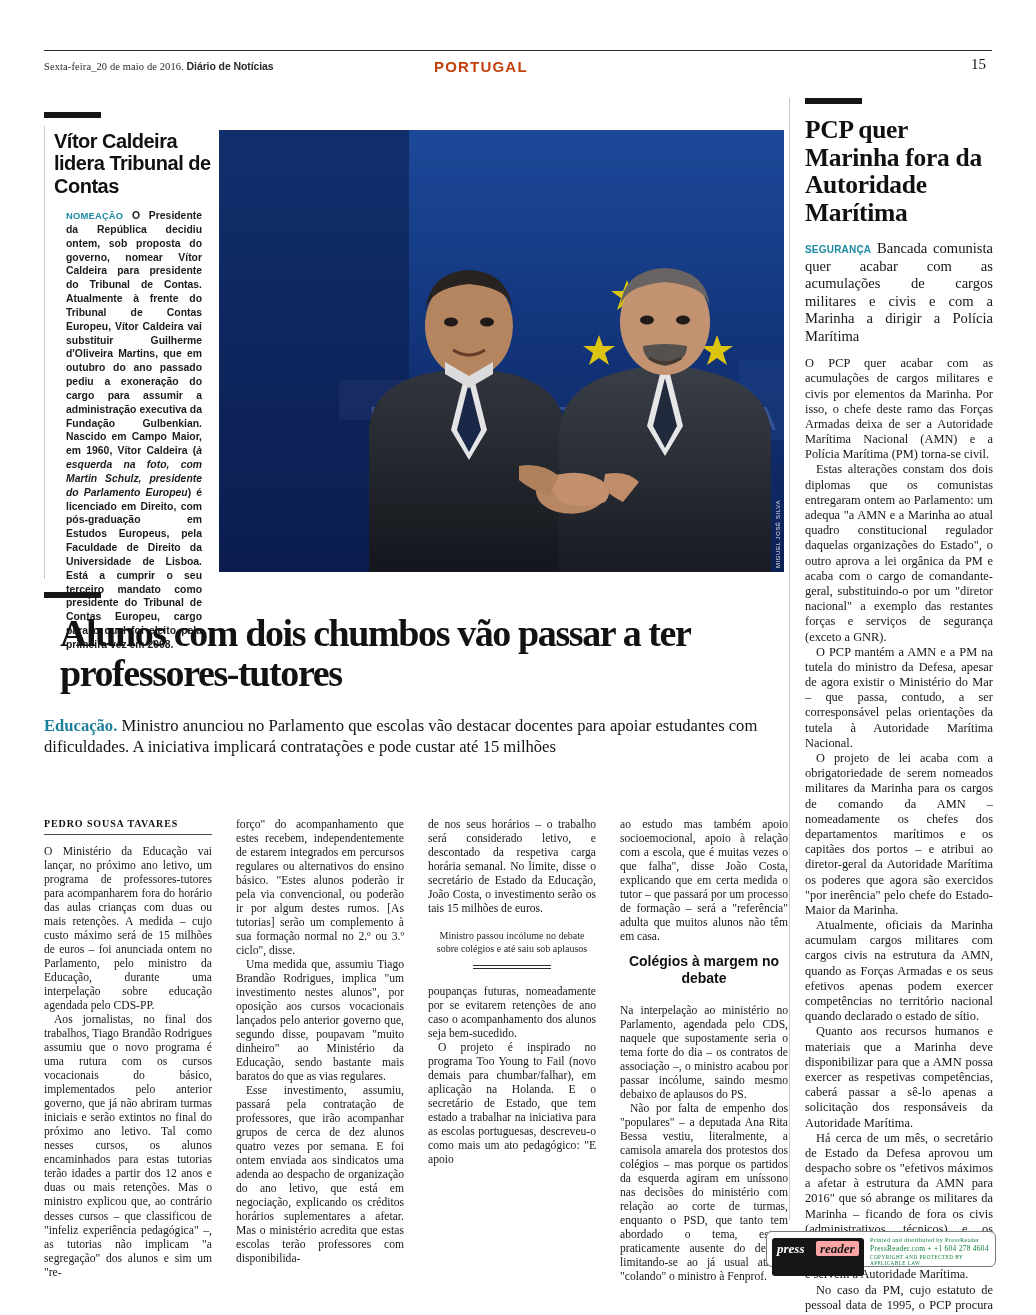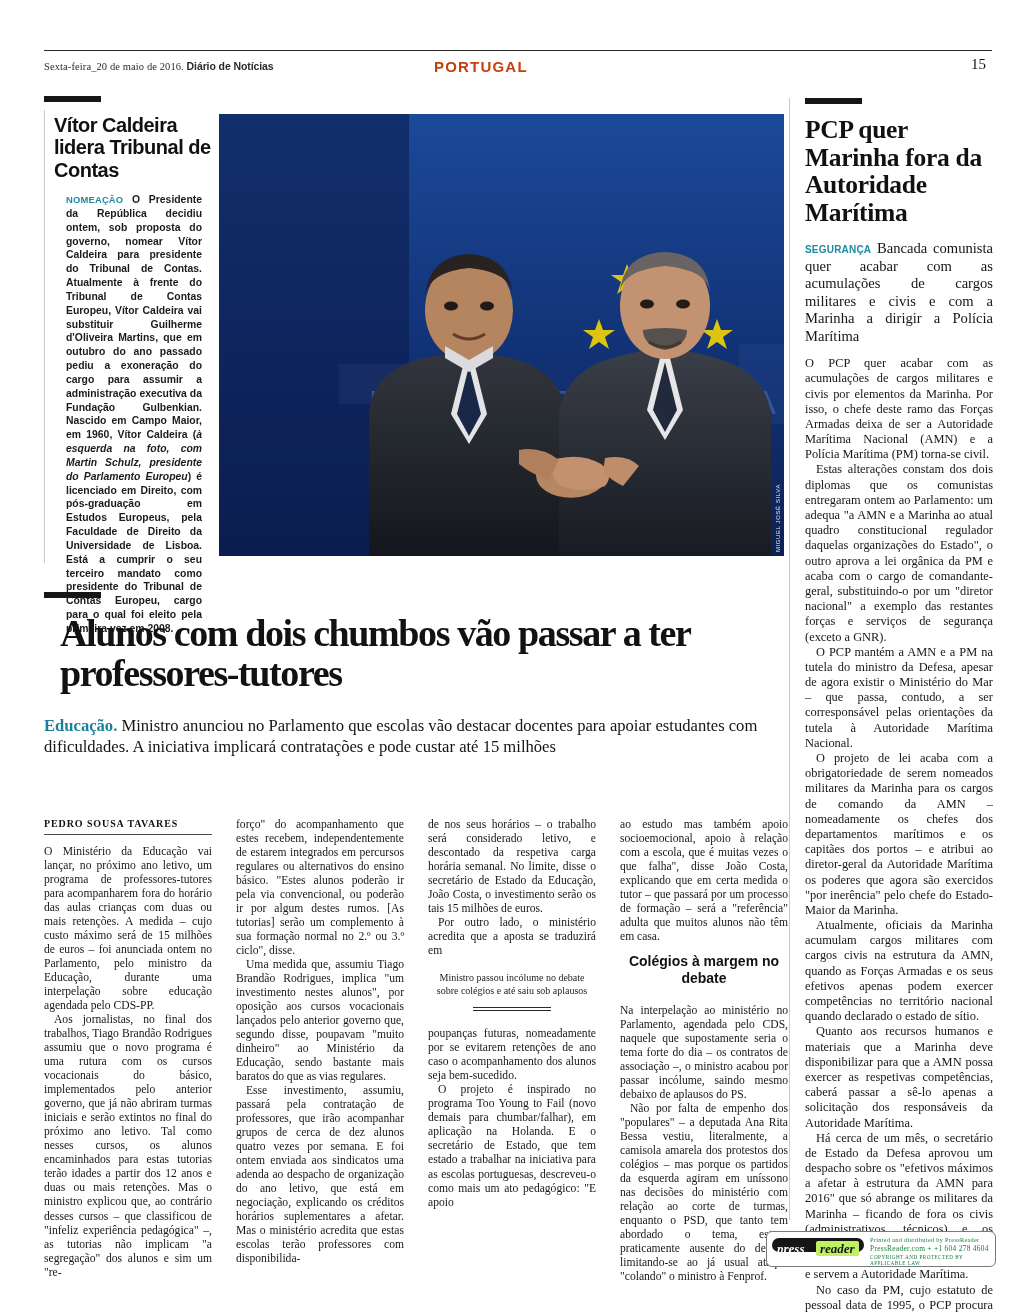--- a/index.html
+++ b/index.html
@@ -57,21 +57,21 @@
   .masthead-page {
     position: absolute;
     right: 6px; top: 5px;
     font-size: 15px;
     color: #111;
   }
 
   
   .topblock {
     position: absolute;
-    left: 44px; top: 96px;
+    left: 44px; top: 112px;
     width: 740px;
     height: 475px;
   }
   .rule-thick {
     position: absolute;
     left: 0; top: 0;
     width: 57px; height: 6px;
     background: #161616;
   }
   .top-vline {
@@ -266,37 +266,37 @@
     position: absolute;
     left: 766px; top: 1231px;
     width: 228px; height: 34px;
     border: 1px solid #7a7a7a;
     border-radius: 6px;
     background: #fff;
   }
   .badge-logo {
     position: absolute;
     left: 5px; top: 6px;
-    width: 92px; height: 14px;
+    width: 92px; height: 38px;
     background: #161616;
-    border-radius: 8px;
+    border-radius: 3px;
   }
   .badge-logo .press {
     position: absolute;
     left: 5px; top: 3px;
     color: #fff;
     font-family: "Liberation Serif", serif;
     font-style: italic;
     font-weight: bold;
     font-size: 13px;
   }
   .badge-logo .reader {
     position: absolute;
     left: 44px; top: 2.5px;
-    background: #bef264;
+    background: #fca5a5;
     color: #161616;
     font-family: "Liberation Serif", serif;
     font-style: italic;
     font-weight: bold;
     font-size: 13px;
     padding: 0 4px;
     border-radius: 2px;
     line-height: 15px;
   }
   .badge-text {
@@ -450,21 +450,20 @@
     </div>
 
     <div class="col c2">
       <p class="first">forço" do acompanhamento que estes recebem, independentemente de estarem integrados em percursos regulares ou alternativos do ensino básico. "Estes alunos poderão ir pela via convencional, ou poderão ir por algum destes rumos. [As tutorias] serão um complemento à sua formação normal no 2.º ou 3.º ciclo", disse.</p>
       <p>Uma medida que, assumiu Tiago Brandão Rodrigues, implica "um investimento nestes alunos", por oposição aos cursos vocacionais lançados pelo anterior governo que, segundo disse, poupavam "muito dinheiro" ao Ministério da Educação, sendo bastante mais baratos do que as vias regulares.</p>
       <p>Esse investimento, assumiu, passará pela contratação de professores, que irão acompanhar grupos de cerca de dez alunos quatro vezes por semana. E foi ontem enviada aos sindicatos uma adenda ao despacho de organização do ano letivo, que está em negociação, explicando os créditos horários suplementares a afetar. Mas o ministério acredita que estas escolas terão professores com disponibilida-</p>
     </div>
 
     <div class="col c3">
       <p class="first">de nos seus horários – o trabalho será considerado letivo, e descontado da respetiva carga horária semanal. No limite, disse o secretário de Estado da Educação, João Costa, o investimento serão os tais 15 milhões de euros.</p>
-      <p>Por outro lado, o ministério acredita que a aposta se traduzirá em</p>
       <div class="pullquote">
         <span>Ministro passou incólume no debate sobre colégios e até saiu sob aplausos</span>
         <div class="pq-rule"></div>
       </div>
       <p class="first">poupanças futuras, nomeadamente por se evitarem retenções de ano caso o acompanhamento dos alunos seja bem-sucedido.</p>
       <p>O projeto é inspirado no programa Too Young to Fail (novo demais para chumbar/falhar), em aplicação na Holanda. E o secretário de Estado, que tem estado a trabalhar na iniciativa para as escolas portuguesas, descreveu-o como mais um ato pedagógico: "E apoio</p>
     </div>
 
     <div class="col c4">
       <p class="first">ao estudo mas também apoio socioemocional, apoio à relação com a escola, que é muitas vezes o que falha", disse João Costa, explicando que em certa medida o tutor – que passará por um processo de formação – será a "referência" adulta que muitos alunos não têm em casa.</p>

